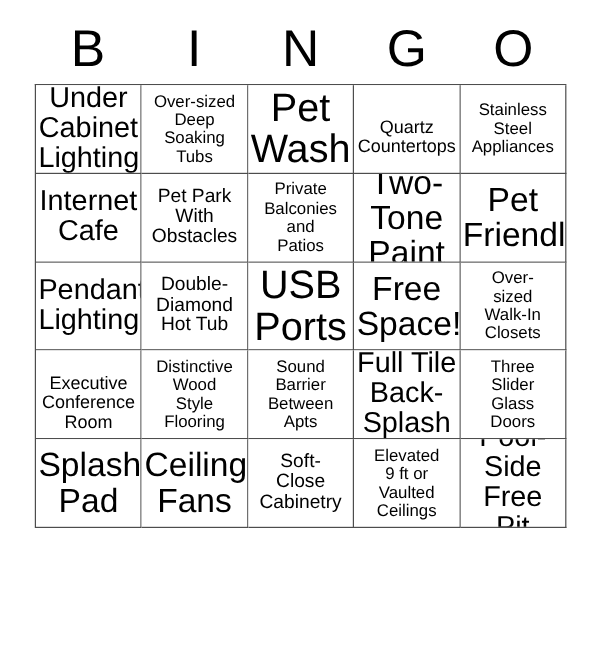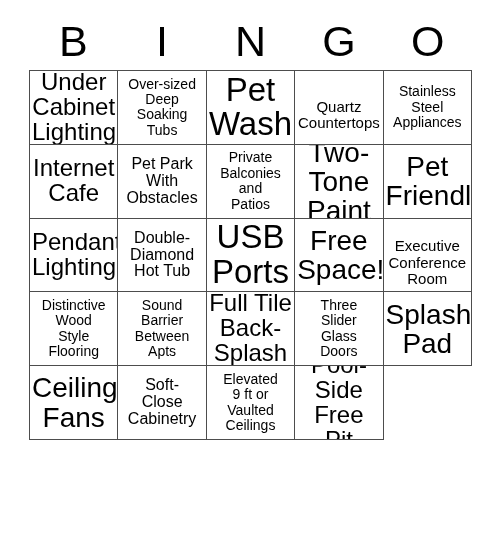--- a/index.html
+++ b/index.html
@@ -167,20 +167,26 @@
 Hot Tub</span>
       </div>
       <div class="bingo-cell fs-xxl">
         <span class="cell-text">USB
 Ports</span>
       </div>
       <div class="bingo-cell fs-xl">
         <span class="cell-text">Free
 Space!</span>
       </div>
+      <div class="bingo-cell fs-sm">
+        <span class="cell-text">Over-
+sized
+Walk-In
+Closets</span>
+      </div>
       <div class="bingo-cell fs-xs">
         <span class="cell-text">Executive
 Conference
 Room</span>
       </div>
       <div class="bingo-cell fs-sm">
         <span class="cell-text">Distinctive
 Wood
 Style
 Flooring</span>

